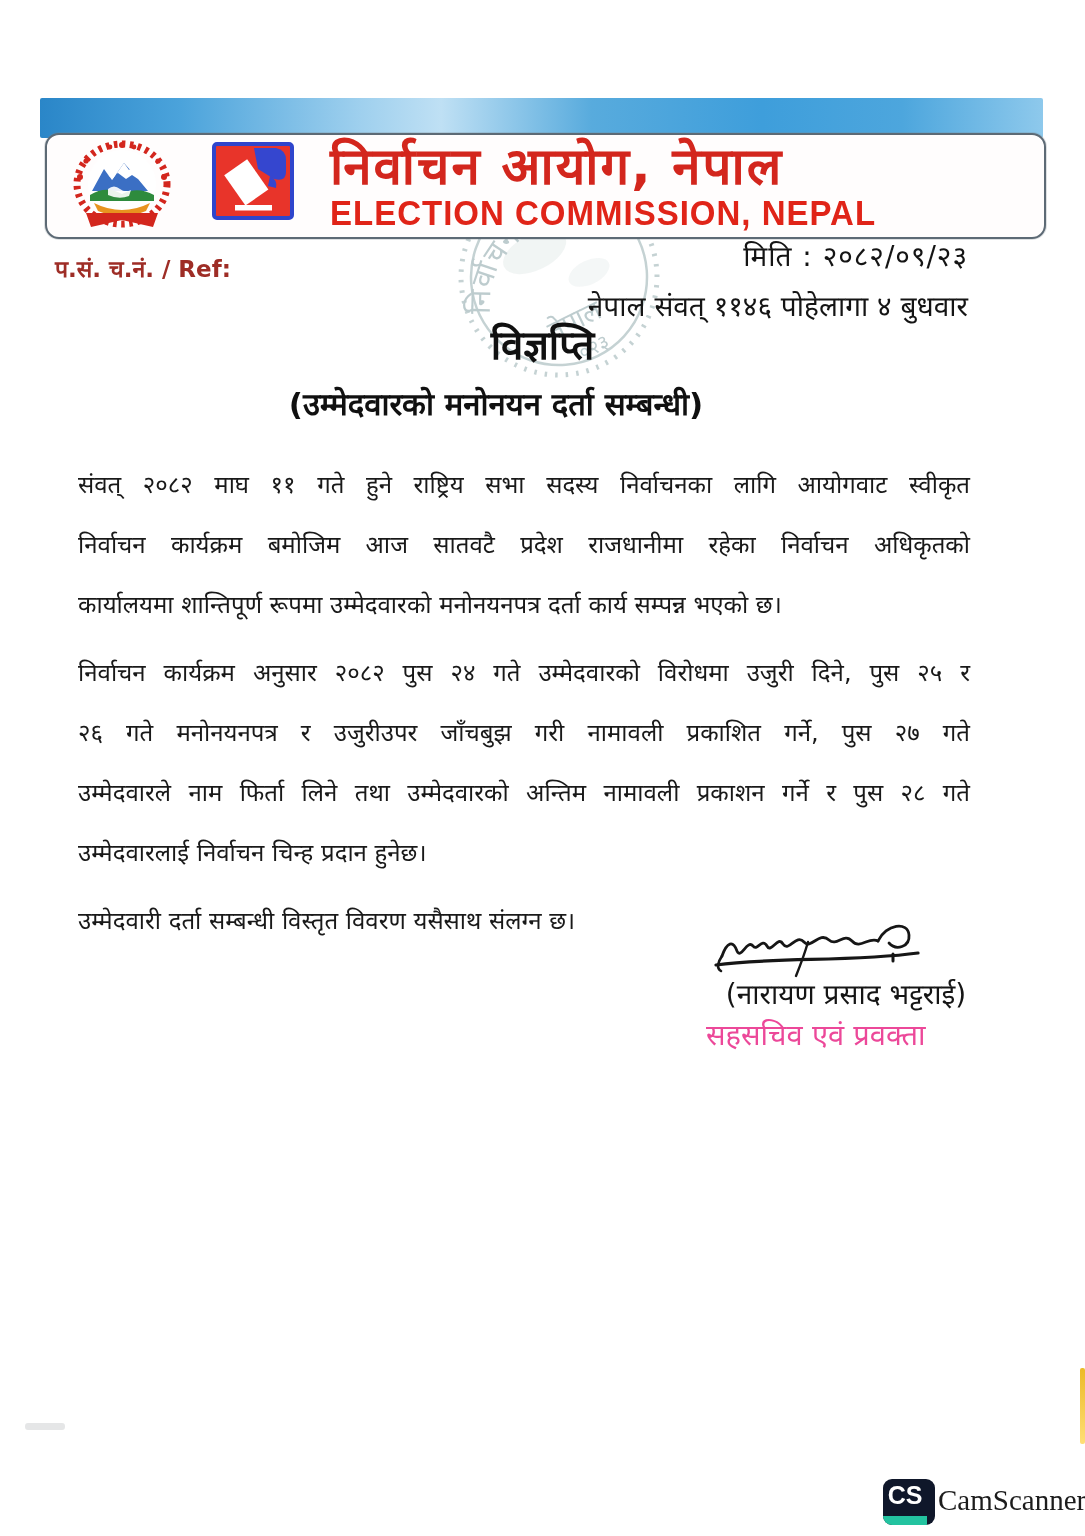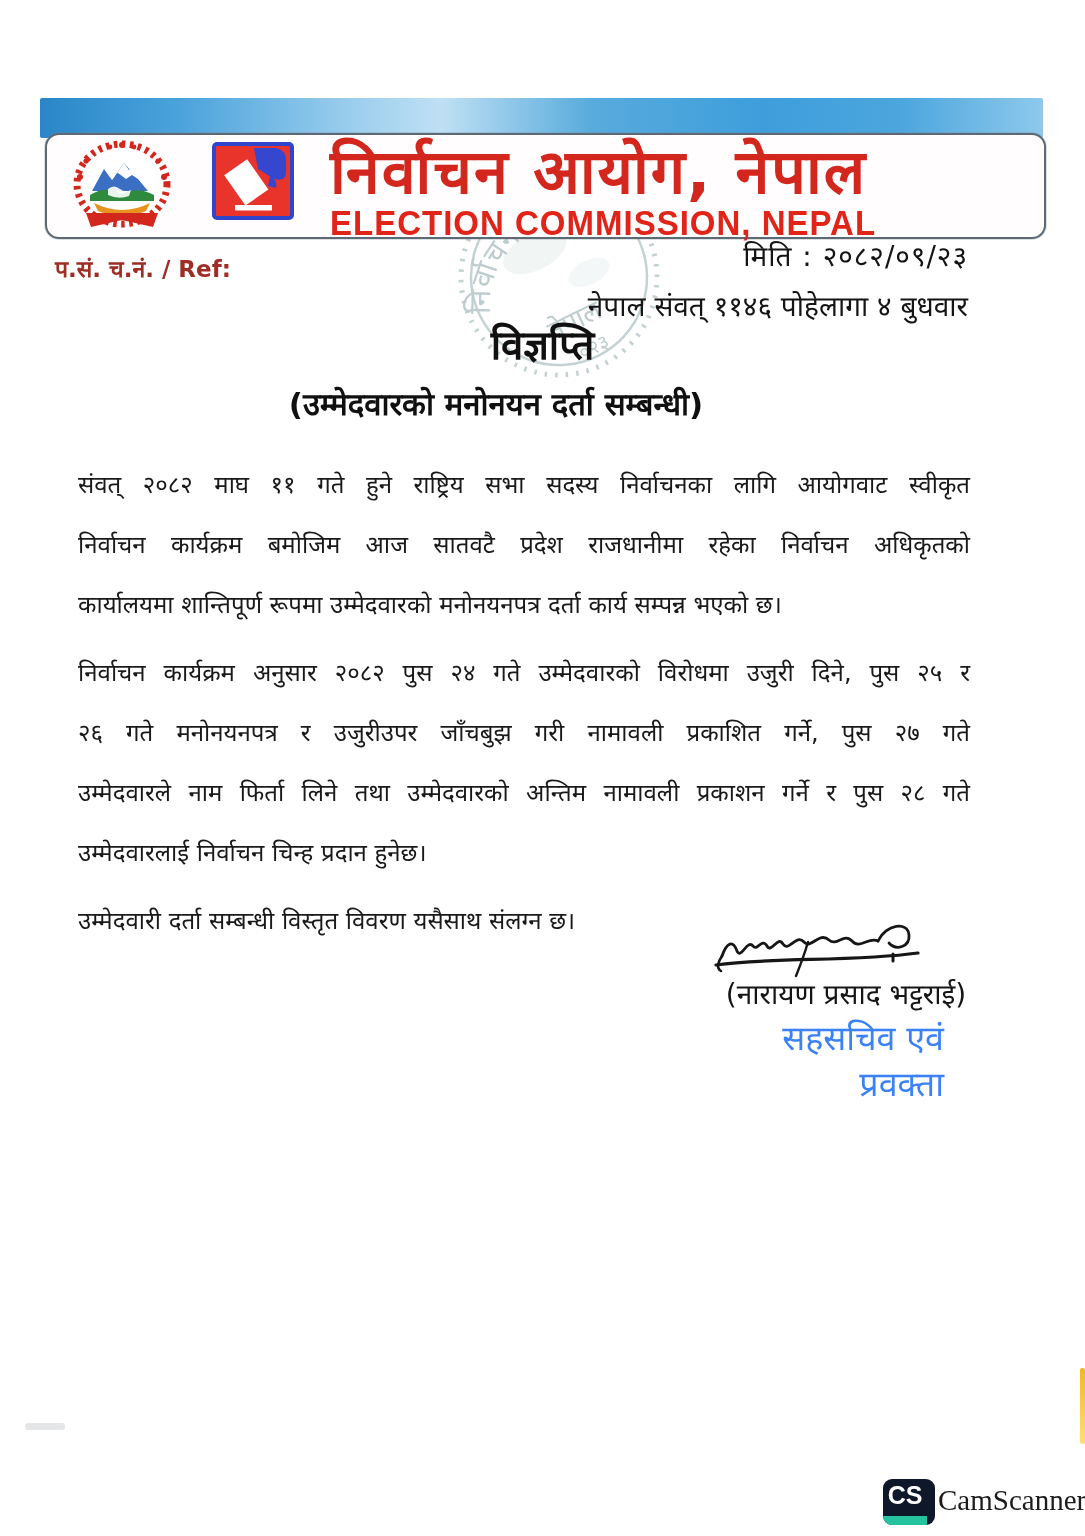--- a/index.html
+++ b/index.html
@@ -10,21 +10,21 @@
   .band{position:absolute;left:40px;top:98px;width:1003px;height:40px;
         background:linear-gradient(90deg,#2a86c8 0%,#4ba3db 14%,#9fd0ee 32%,#bfe0f4 40%,#58abdd 55%,#3e9edb 72%,#4da6dd 86%,#8ec9ec 100%);
         border-radius:2px;}
 
   
   .hbox{position:absolute;left:45px;top:133px;width:997px;height:102px;background:#fffdfd;
         border:2px solid #5d6a75;border-radius:14px;box-shadow:0 0 0 1px rgba(120,130,140,.25);}
   .emblem{position:absolute;left:66px;top:139px;width:112px;height:94px;}
   .eclogo{position:absolute;left:212px;top:142px;width:82px;height:78px;}
   .htitles{position:absolute;left:330px;top:141px;width:600px;}
-  .np-title{font-size:61px;font-weight:bold;color:#d3261d;letter-spacing:2px;line-height:1.02;white-space:nowrap;}
+  .np-title{font-size:51px;font-weight:bold;color:#d3261d;letter-spacing:2px;line-height:1.02;white-space:nowrap;}
   .en-title{font-family:"Liberation Sans",sans-serif;font-size:33px;font-weight:bold;color:#e02418;
             letter-spacing:1px;line-height:1.0;margin-top:3px;white-space:nowrap;transform:scaleY(1.05);transform-origin:left top;}
 
   
   .ref{position:absolute;left:55px;top:252px;font-size:23px;font-weight:bold;color:#9e2d26;}
   .dates{position:absolute;right:117px;top:236px;text-align:right;}
   .date-line{font-size:28px;color:#141414;letter-spacing:1px;}
   .sambat-line{font-size:28px;color:#141414;margin-top:12px;font-weight:500;}
 
   
@@ -39,22 +39,22 @@
   
   .body-text{position:absolute;left:78px;top:455px;width:892px;}
   .para{margin-bottom:8px;}
   .line{font-size:24px;line-height:60px;color:#191919;text-align:left;}
   .line.jl{text-align:justify;text-align-last:justify;}
 
   
   .sig{position:absolute;left:712px;top:912px;width:220px;height:68px;}
   .sig-name{position:absolute;left:712px;top:974px;width:268px;text-align:center;
             font-size:28px;font-weight:500;color:#151515;}
-  .sig-role{position:absolute;left:706px;top:1014px;width:238px;text-align:right;
-            font-size:34px;color:#3b82f6;}
+  .sig-role{position:absolute;left:706px;top:1014px;width:238px;text-align:left;
+            font-size:29px;color:#ec4899;}
 
   
   .cs-badge{position:absolute;left:883px;top:1479px;width:52px;height:46px;background:#0f172a;
             border-radius:9px;overflow:hidden;}
   .cs-badge .cs-txt{position:absolute;left:0;top:2px;width:44px;text-align:center;color:#ffffff;
             font-family:"Liberation Sans",sans-serif;font-weight:bold;font-size:25px;}
   .cs-badge .cs-strip{position:absolute;left:0;bottom:0;width:44px;height:9px;background:#23c3a0;}
   .cs-name{position:absolute;left:938px;top:1484px;font-family:"Liberation Serif",serif;
            font-size:29px;color:#1c1c1c;}
 

